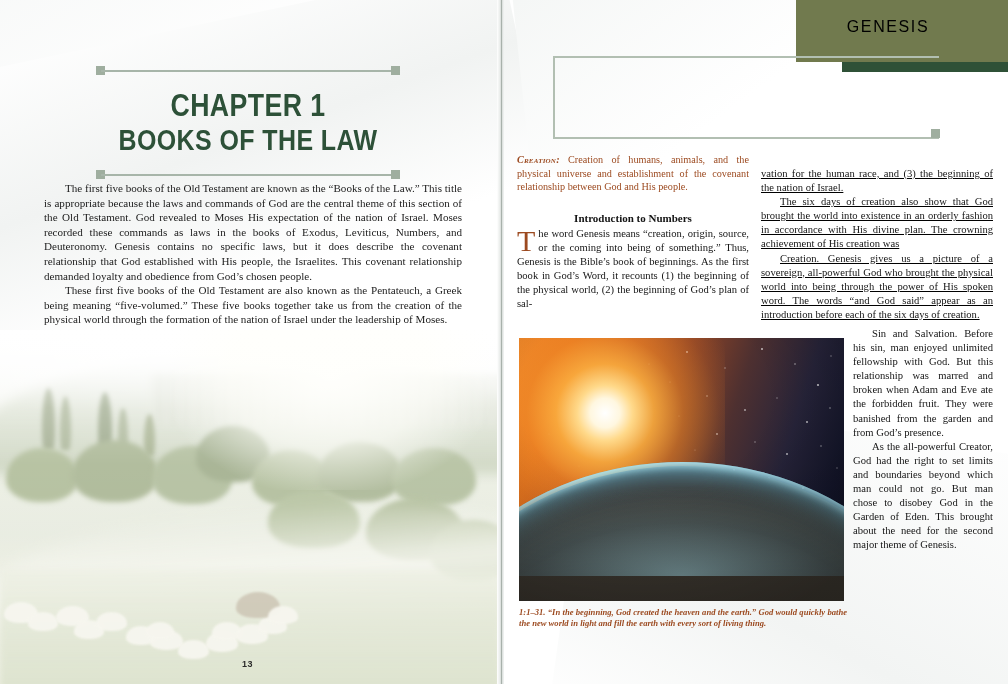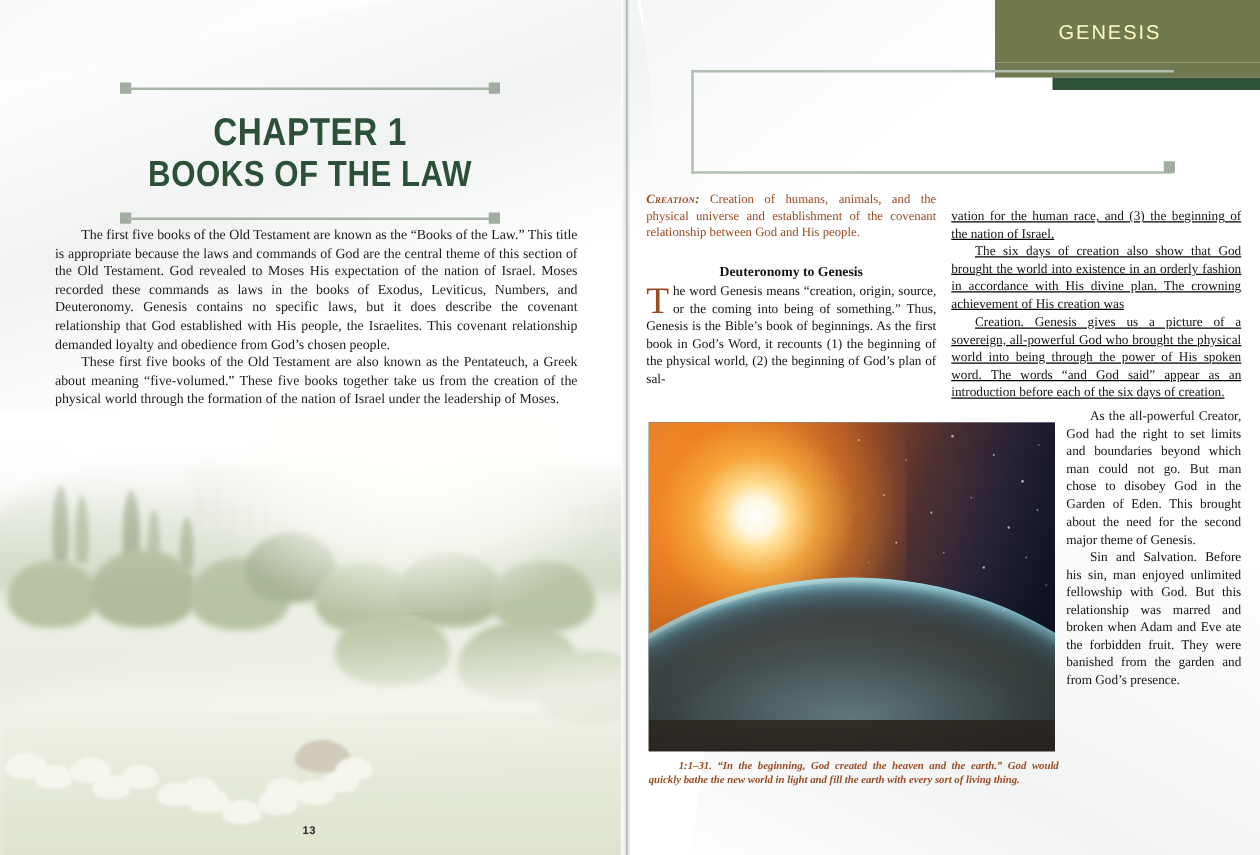--- a/index.html
+++ b/index.html
@@ -242,21 +242,21 @@
     width: 212px; height: 50px;
     background: #717a4e;
   }
   .genesis-tab-label {
     position: absolute;
     left: 0; right: 28px; top: 18px;
     text-align: center;
     font-family: "Liberation Sans", sans-serif;
     font-size: 16px;
     letter-spacing: 1.6px;
-    color: #fef9c3;
+    color: #000000;
   }
   .genesis-band {
     position: absolute;
     left: 292px; top: 50px;
     width: 212px; height: 12px;
     background: #717a4e;
   }
   .genesis-underline {
     position: absolute;
     left: 338px; top: 62px;
@@ -410,21 +410,21 @@
     position: absolute;
     left: 15px; top: 607px;
     width: 328px;
     font-size: 8.6px;
     line-height: 11.4px;
     font-style: italic;
     font-weight: bold;
     color: #9c4a20;
     text-align: justify;
   }
-  .caption .ref { font-style: italic; margin-left: 24px; }
+  .caption .ref { font-style: italic; }
 </style>
 </head>
 <body>
 
 <div class="spread">
 
   <div class="bg-swoosh swoosh-a"></div>
   <div class="bg-swoosh swoosh-b"></div>
   <div class="bg-swoosh swoosh-d"></div>
   <div class="bg-swoosh swoosh-c"></div>
@@ -445,21 +445,21 @@
 
       <div class="rule">
         <span class="sq left"></span>
         <span class="bar"></span>
         <span class="sq right"></span>
       </div>
     </div>
 
     <div class="body-text">
       <p>The first five books of the Old Testament are known as the “Books of the Law.” This title is appropriate because the laws and commands of God are the central theme of this section of the Old Testament. God revealed to Moses His expectation of the nation of Israel. Moses recorded these commands as laws in the books of Exodus, Leviticus, Numbers, and Deuteronomy. Genesis contains no specific laws, but it does describe the covenant relationship that God established with His people, the Israelites. This covenant relationship demanded loyalty and obedience from God’s chosen people.</p>
-      <p>These first five books of the Old Testament are also known as the Pentateuch, a Greek about meaning “five-volumed.” These five books together take us from the creation of the physical world through the formation of the nation of Israel under the leadership of Moses.</p>
+      <p>These first five books of the Old Testament are also known as the Pentateuch, a Greek being meaning “five-volumed.” These five books together take us from the creation of the physical world through the formation of the nation of Israel under the leadership of Moses.</p>
     </div>
 
     <div class="landscape">
       <div class="land-sky"></div>
       <div class="land-hills"></div>
       <div class="land-town"></div>
 
       <div class="cypress" style="left:42px;  top:58px;  width:13px; height:62px; background:#7f8e66;"></div>
       <div class="cypress" style="left:60px;  top:66px;  width:11px; height:54px; background:#8b9a72;"></div>
       <div class="cypress" style="left:98px;  top:62px;  width:14px; height:60px; background:#76875e;"></div>
@@ -514,38 +514,38 @@
     </div>
     <div class="genesis-band"></div>
     <div class="genesis-underline"></div>
 
     <div class="bracket"></div>
     <div class="bracket-sq"></div>
 
     <div class="col-left">
       <p class="overview"><span class="overview-label">Creation:</span><span> Creation of humans, animals, and the physical universe and establishment of the covenant relationship between God and His people.</span></p>
 
-      <div class="sub-head">Deuteronomy to Genesis</div>
+      <div class="sub-head">Introduction to Numbers</div>
 
       <div class="col-body">
         <p class="noindent"><span class="dropcap">T</span><span>he word Genesis means “creation, origin, source, or the coming into being of something.” Thus, Genesis is the Bible’s book of beginnings. As the first book in God’s Word, it recounts (1) the beginning of the physical world, (2) the beginning of God’s plan of sal-</span></p>
       </div>
     </div>
 
     <div class="col-right">
       <div class="col-body">
         <p class="noindent">vation for the human race, and (3) the beginning of the nation of Israel.</p>
         <p>The six days of creation also show that God brought the world into existence in an orderly fashion in accordance with His divine plan. The crowning achievement of His creation was</p>
         <p>Creation. Genesis gives us a picture of a sovereign, all-powerful God who brought the physical world into being through the power of His spoken word. The words “and God said” appear as an introduction before each of the six days of creation.</p>
       </div>
     </div>
 
     <div class="col-right-narrow">
+      <p>Sin and Salvation. Before his sin, man enjoyed unlimited fellowship with God. But this relationship was marred and broken when Adam and Eve ate the forbidden fruit. They were banished from the garden and from God’s presence.</p>
       <p>As the all-powerful Creator, God had the right to set limits and boundaries beyond which man could not go. But man chose to disobey God in the Garden of Eden. This brought about the need for the second major theme of Genesis.</p>
-      <p>Sin and Salvation. Before his sin, man enjoyed unlimited fellowship with God. But this relationship was marred and broken when Adam and Eve ate the forbidden fruit. They were banished from the garden and from God’s presence.</p>
     </div>
 
     <div class="space-photo">
       <div class="sp-sky"></div>
       <svg class="sp-stars" viewBox="0 0 325 263" preserveAspectRatio="none">
         <g fill="#ffffff">
           <circle cx="168" cy="14" r="0.9" opacity="0.75"></circle>
           <circle cx="206" cy="30" r="0.7" opacity="0.6"></circle>
           <circle cx="243" cy="11" r="1.0" opacity="0.8"></circle>
           <circle cx="276" cy="26" r="0.8" opacity="0.7"></circle>

